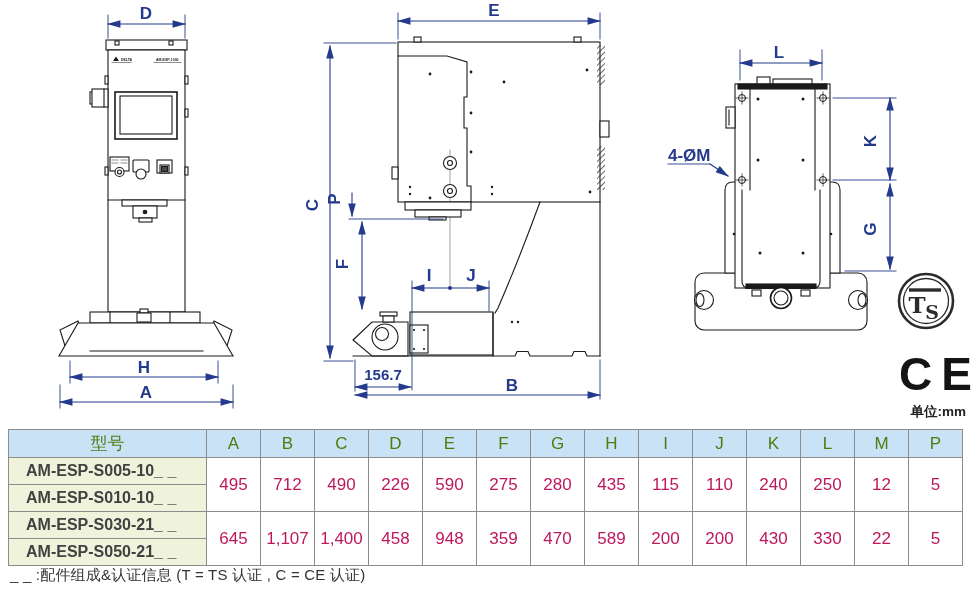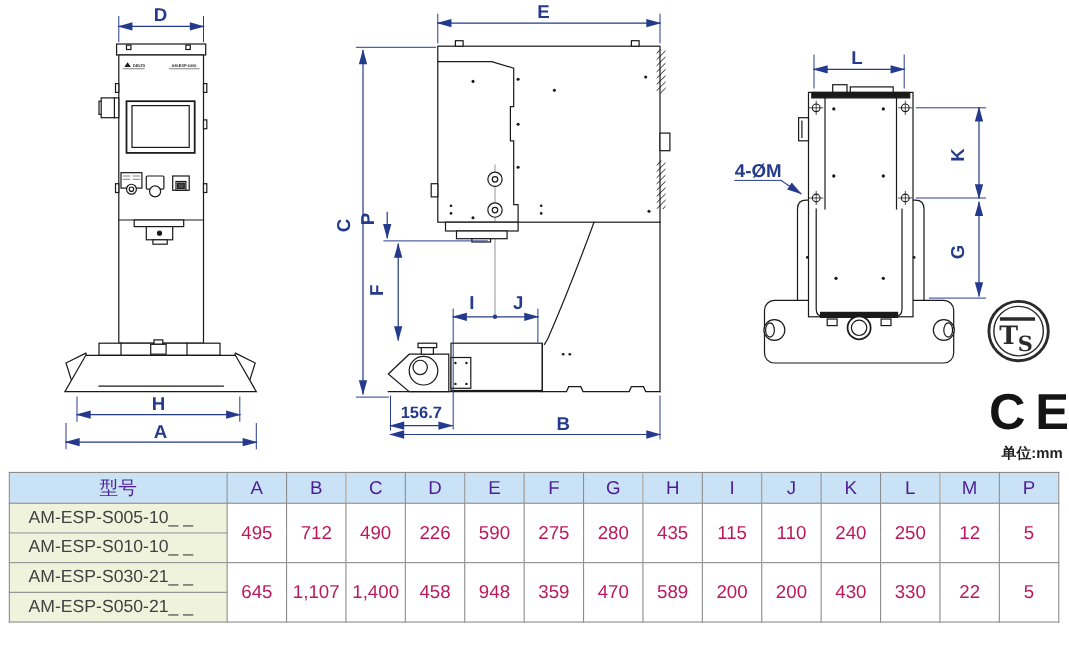--- a/index.html
+++ b/index.html
@@ -5,22 +5,22 @@
   html,body{margin:0;padding:0;background:#fff;}
   body{width:972px;height:592px;position:relative;font-family:"Liberation Sans",sans-serif;}
   .sheet{position:absolute;inset:0;background:#fff;overflow:hidden;}
   svg text{font-family:"Liberation Sans",sans-serif;}
   .dimtxt{fill:#243a8c;font-weight:bold;font-size:17px;}
   .dimtxt-sm{fill:#243a8c;font-weight:bold;font-size:15px;}
   .np{fill:#1a1a1a;font-size:3.5px;font-weight:bold;}
   
   .spec-table{position:absolute;left:8px;top:429px;width:952px;border-collapse:collapse;table-layout:fixed;}
   .spec-table th,.spec-table td{border:1px solid #8c8c8c;padding:0;text-align:center;vertical-align:middle;overflow:hidden;white-space:nowrap;}
-  .spec-table th{background:#c9e2f5;color:#4c1d95;font-weight:normal;font-size:17px;height:27px;}
-  .spec-table td.model{background:#f0f3dc;color:#414141;font-size:16px;text-align:left;padding-left:17px;height:26px;}
+  .spec-table th{background:#c9e2f5;color:#4d7c0f;font-weight:normal;font-size:17px;height:27px;}
+  .spec-table td.model{background:#f0f3dc;color:#414141;font-size:16px;text-align:left;padding-left:17px;height:26px;font-weight:bold;}
   .spec-table td.val{background:#fff;color:#be185d;font-size:17px;}
   .footnote{position:absolute;left:10px;top:566px;color:#333;font-size:15px;letter-spacing:0.2px;}
 </style>
 </head>
 <body>
 
 <div class="sheet">
 
 <svg width="972" height="427" viewBox="0 0 972 427">
   <defs>
@@ -339,14 +339,15 @@
     <td class="val" rowspan="2">330</td>
     <td class="val" rowspan="2">22</td>
     <td class="val" rowspan="2">5</td>
   </tr>
   <tr>
     <td class="model">AM-ESP-S050-21_ _</td>
   </tr>
 </tbody>
     </table>
 
+<div class="footnote">_ _ :配件组成&amp;认证信息 (T = TS 认证 , C = CE 认证)</div>
 
 </div>
 
 </body></html>

